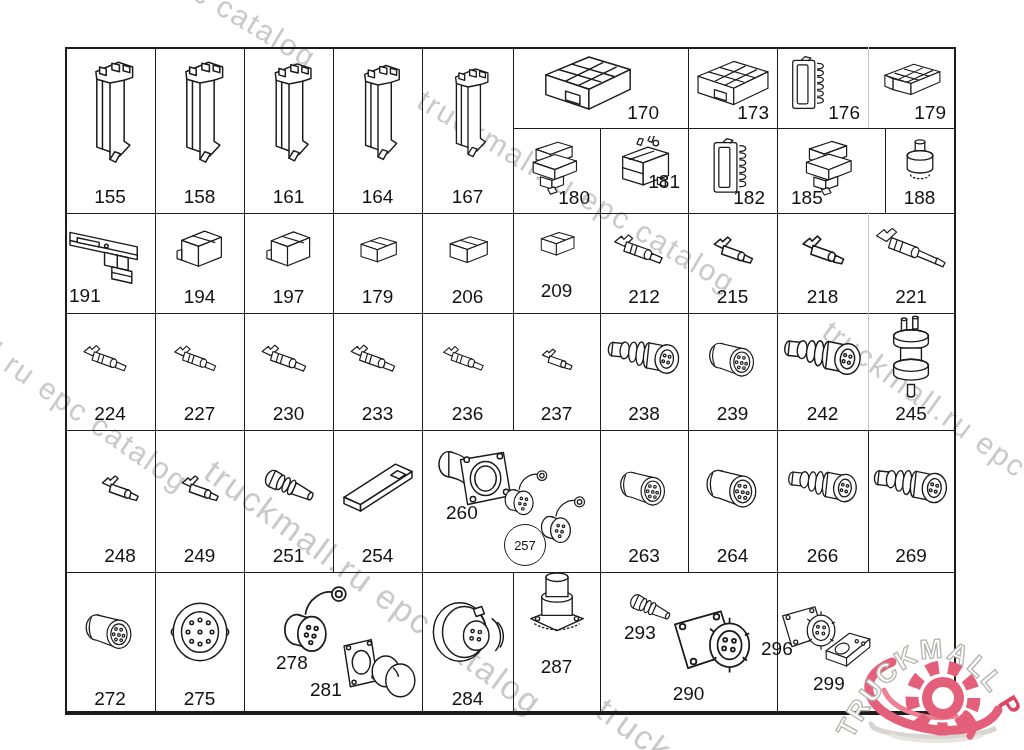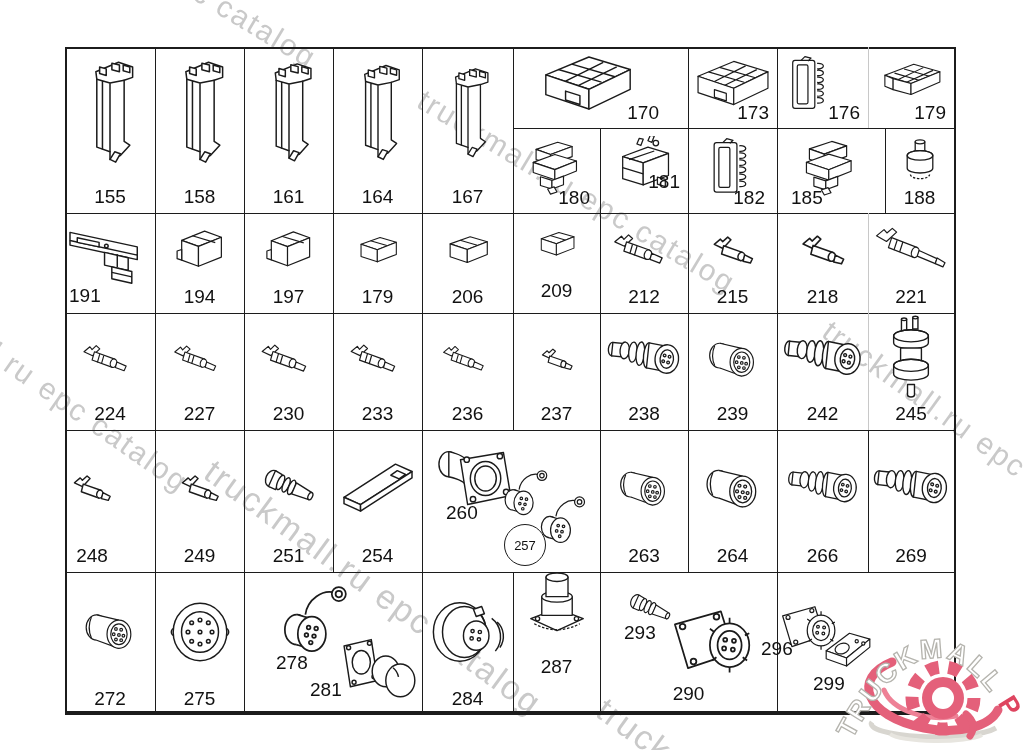--- a/index.html
+++ b/index.html
@@ -569,21 +569,21 @@
       </svg>
     <span class="num">242</span>
   </div>
   <div class="c" style="left:868px;top:313px;width:86px;height:117px;padding-bottom:22px">
     <svg class="art" width="54" height="92">
         <use href="#sym-plugstack"></use>
       </svg>
     <span class="num">245</span>
   </div>
 
-  <div class="c" style="left:47px;top:430px;width:90px;height:142px">
+  <div class="c" style="left:75px;top:430px;width:90px;height:142px">
     <svg class="art" width="52" height="30">
         <use href="#sym-pintiny"></use>
       </svg>
     <span class="num">248</span>
   </div>
   <div class="c" style="left:155px;top:430px;width:89px;height:142px">
     <svg class="art" width="48" height="30">
         <use href="#sym-pintiny"></use>
       </svg>
     <span class="num">249</span>

